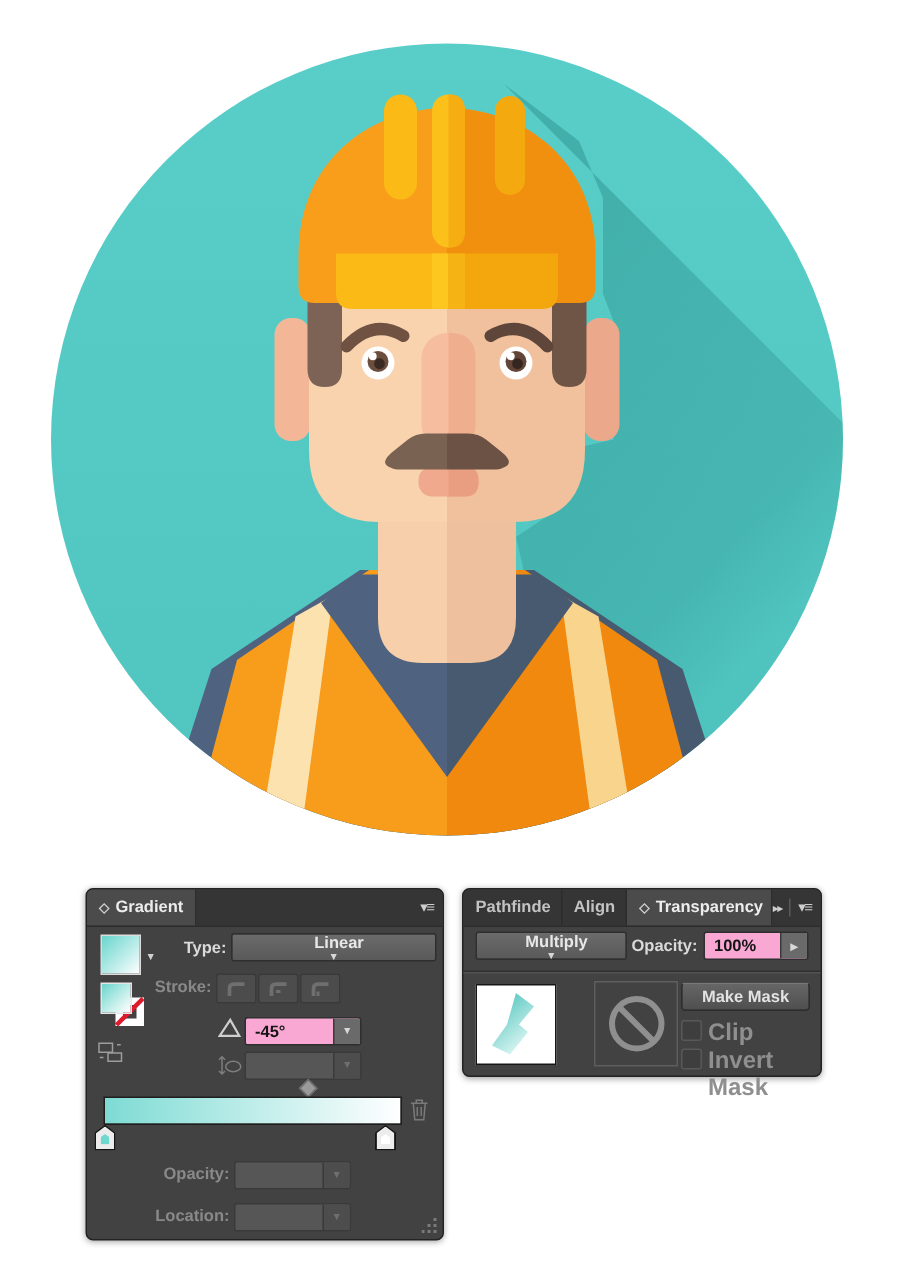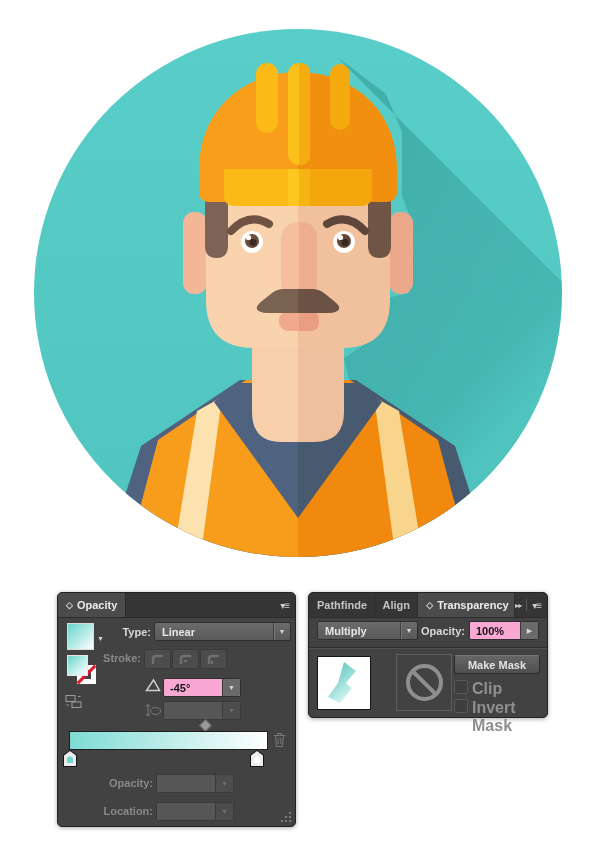--- a/index.html
+++ b/index.html
@@ -20,21 +20,21 @@
   .tab-trunc2{max-width:36px;}
   .tabbar .right-icons{margin-left:auto;display:flex;align-items:center;gap:5px;padding-right:6px;}
   .collapse-arrows{font-size:8px;color:#cfcfcf;letter-spacing:-1px;}
   .vsep{width:1px;height:12px;background:#5a5a5a;}
   .panel-menu{font-size:10px;color:#cfcfcf;letter-spacing:-1px;}
 
   .plabel{position:absolute;font-size:11px;font-weight:700;color:#dadada;text-align:right;}
   .plabel.dis{color:#898989;}
 
   .dd{position:absolute;height:19px;background:linear-gradient(#6b6b6b,#595959);
-      border:1px solid #2f2f2f;border-radius:2px;display:flex;align-items:center;box-sizing:border-box;}
+      border:1px solid #2f2f2f;border-radius:2px;display:flex;align-items:center;box-sizing:border-box;flex-direction:column;}
   .dd .txt{font-size:11px;font-weight:700;color:#e8e8e8;padding-left:7px;}
   .dd .ddsep{margin-left:auto;width:1px;height:100%;background:#3f3f3f;box-shadow:1px 0 0 #7a7a7a;}
   .dd .arr{width:16px;text-align:center;font-size:7px;color:#d6d6d6;}
   .dd.dis{background:#565656;border-color:#3a3a3a;}
   .dd.dis .arrbox{margin-left:auto;width:17px;height:100%;background:#4d4d4d;display:flex;
                   align-items:center;justify-content:center;font-size:7px;color:#6f6f6f;
                   border-left:1px solid #3a3a3a;}
 
   .lightfield{position:absolute;height:19px;background:#f9a8d4;border:1px solid #2f2f2f;
       border-radius:2px;display:flex;align-items:center;box-sizing:border-box;overflow:hidden;}
@@ -190,21 +190,21 @@
           <path d="M298 289 L312 289 Q319 289 324 293 L334 301 Q344 309 335 312 Q333 313 329 313 L298 313 Z" fill="#6B5244"></path>
         </g>
       </g>
     </svg>
   </div>
 
   <div class="panel" style="left:57px;top:592px;width:239px;height:235px;">
     <div class="tabbar">
       <div class="tab active">
         <span class="dia">◇</span>
-        <span>Opacity</span>
+        <span>Gradient</span>
       </div>
       <div class="right-icons">
         <span class="panel-menu">▾≡</span>
       </div>
     </div>
 
     <div class="swatch" style="left:9px;top:30px;"></div>
     <span class="swarr" style="left:39px;top:42px;">▼</span>
     <div class="proxy-stroke" style="left:19px;top:72px;">
       <div class="hole"></div>

